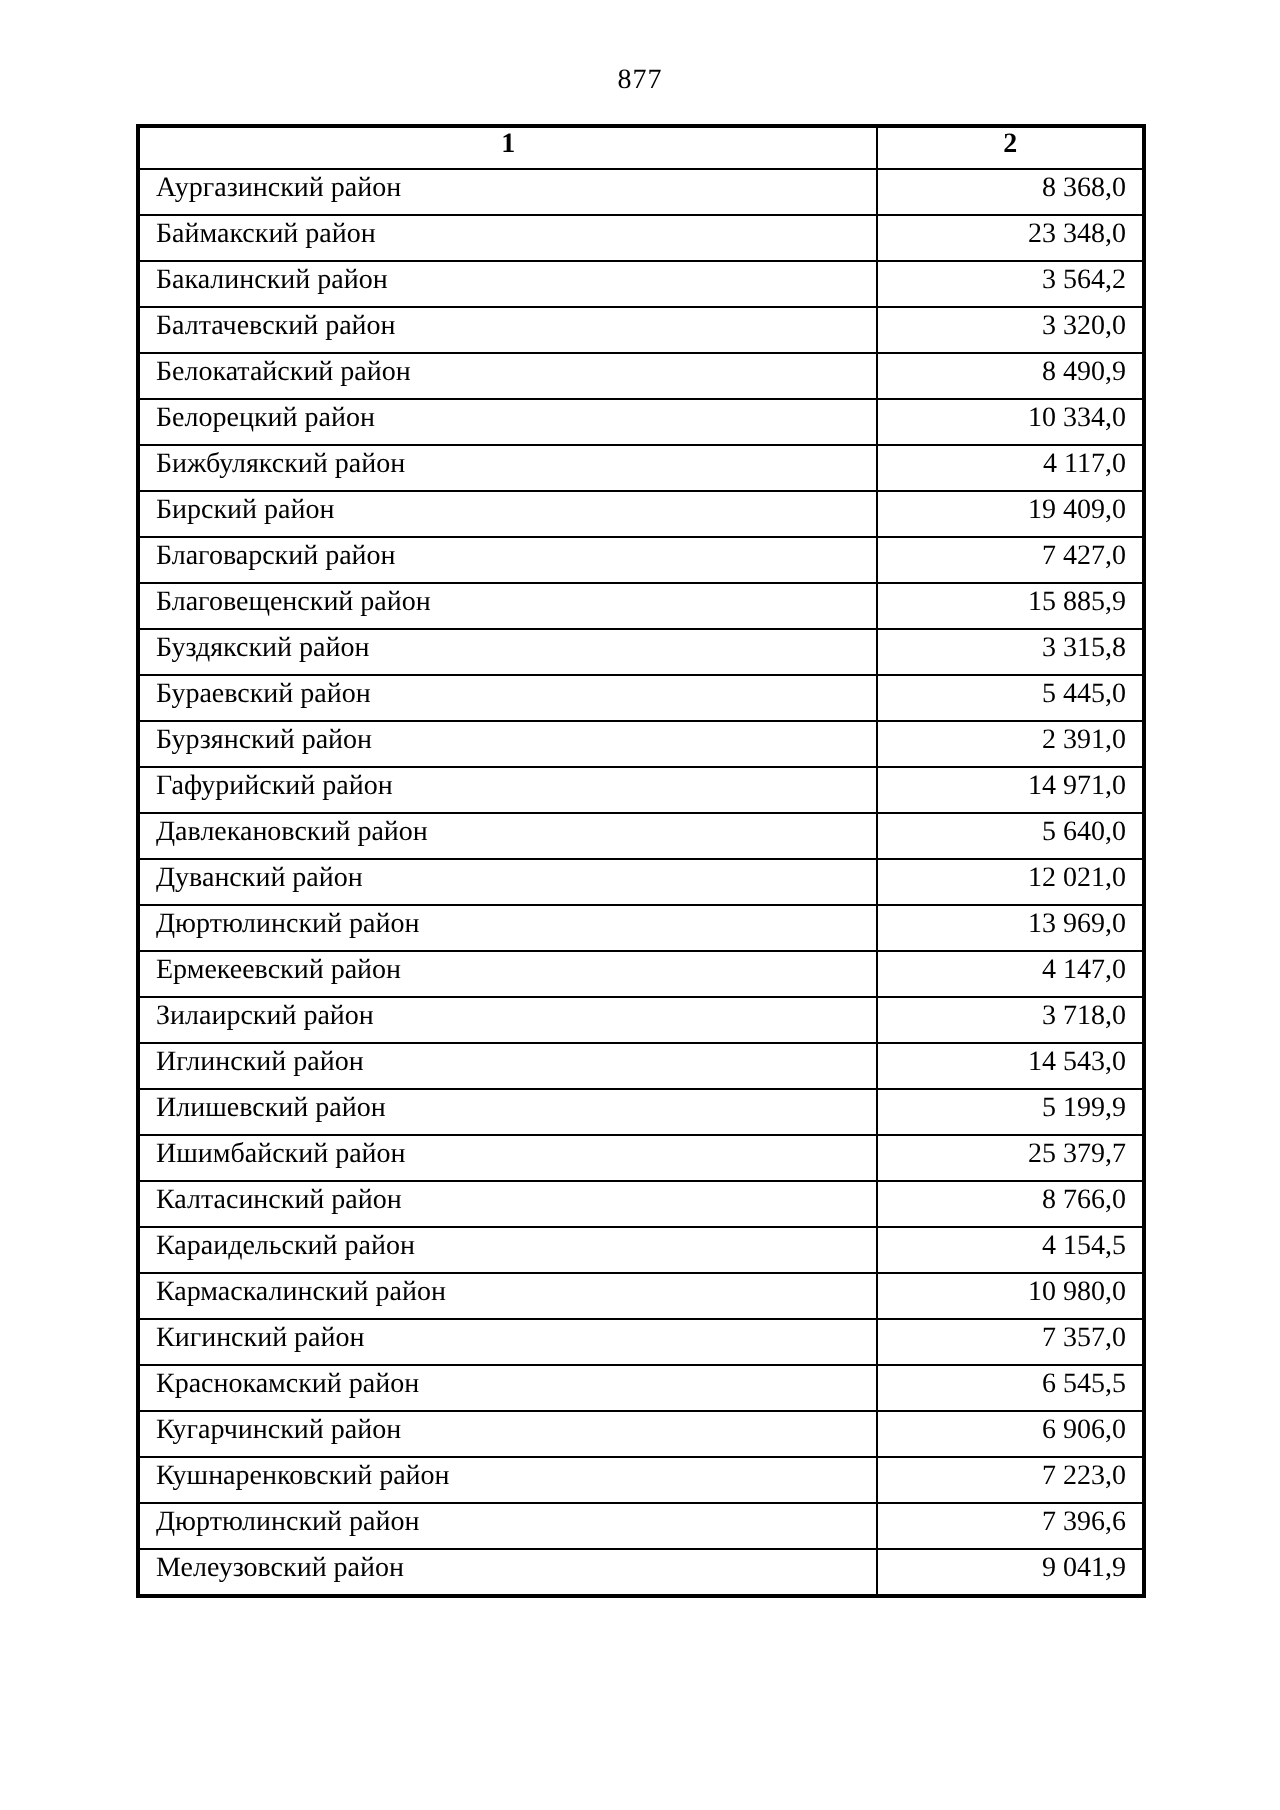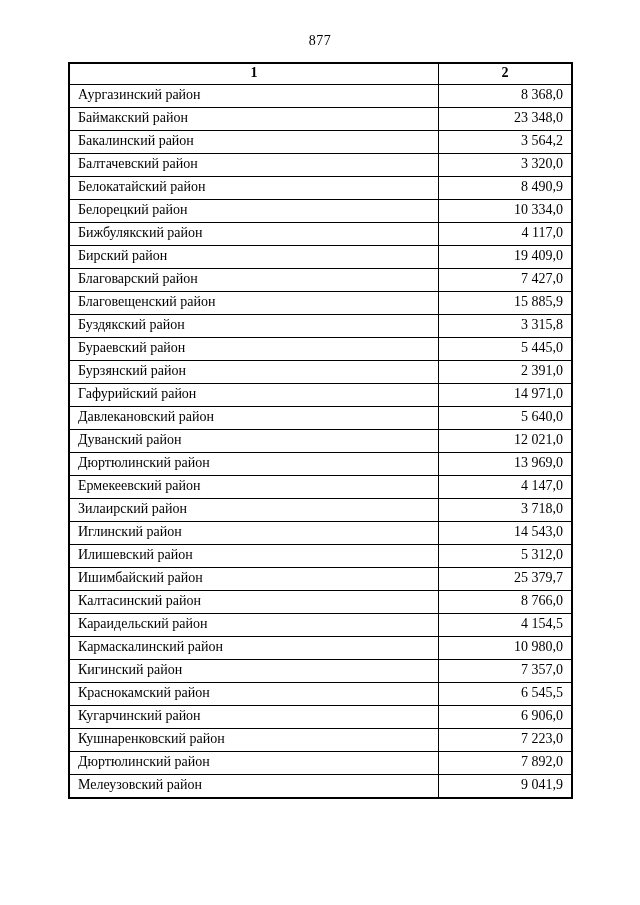--- a/index.html
+++ b/index.html
@@ -140,21 +140,21 @@
       <tr>
         <td class="col-name">Зилаирский район</td>
         <td class="col-value">3 718,0</td>
       </tr>
       <tr>
         <td class="col-name">Иглинский район</td>
         <td class="col-value">14 543,0</td>
       </tr>
       <tr>
         <td class="col-name">Илишевский район</td>
-        <td class="col-value">5 312,0</td>
+        <td class="col-value">5 199,9</td>
       </tr>
       <tr>
         <td class="col-name">Ишимбайский район</td>
         <td class="col-value">25 379,7</td>
       </tr>
       <tr>
         <td class="col-name">Калтасинский район</td>
         <td class="col-value">8 766,0</td>
       </tr>
       <tr>
@@ -176,20 +176,20 @@
       <tr>
         <td class="col-name">Кугарчинский район</td>
         <td class="col-value">6 906,0</td>
       </tr>
       <tr>
         <td class="col-name">Кушнаренковский район</td>
         <td class="col-value">7 223,0</td>
       </tr>
       <tr>
         <td class="col-name">Дюртюлинский район</td>
-        <td class="col-value">7 892,0</td>
+        <td class="col-value">7 396,6</td>
       </tr>
       <tr>
         <td class="col-name">Мелеузовский район</td>
         <td class="col-value">9 041,9</td>
       </tr>
     </tbody>
 </table>
 
 </body></html>

